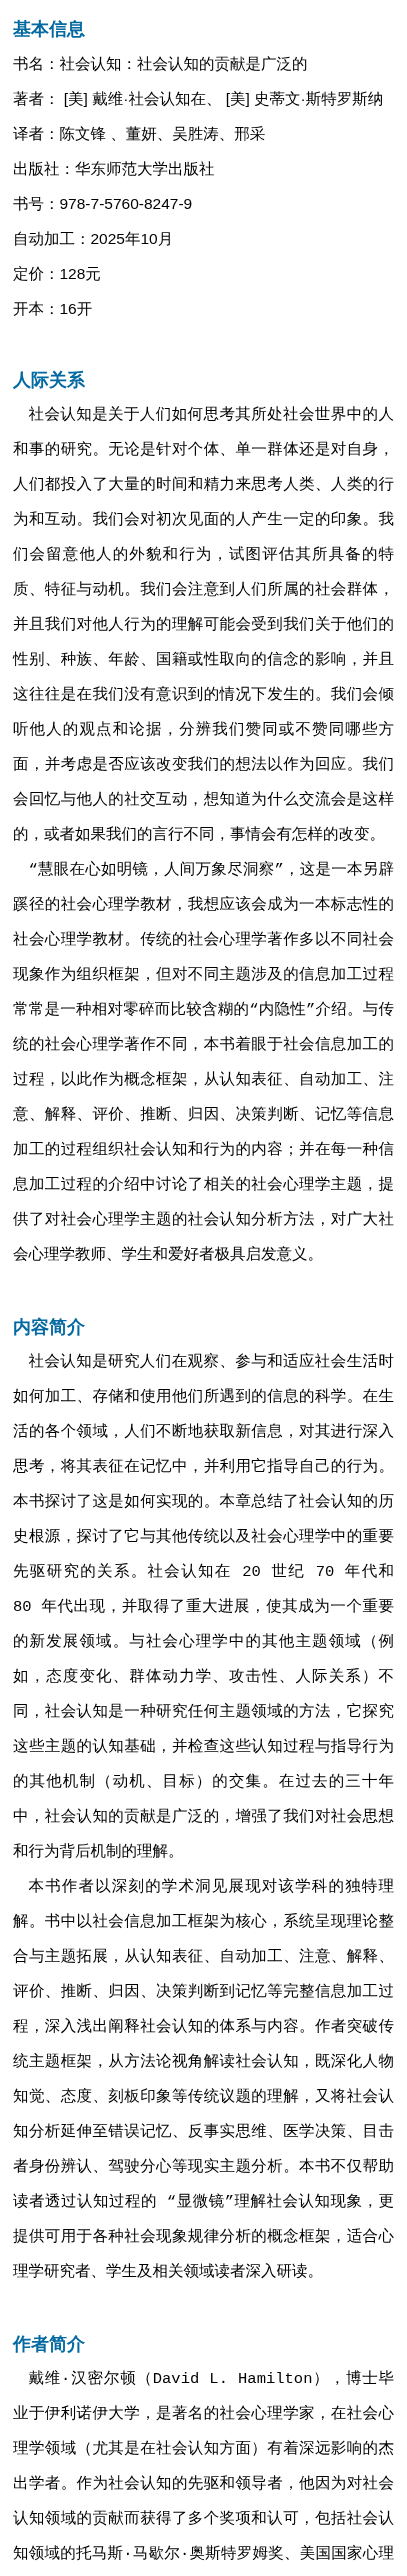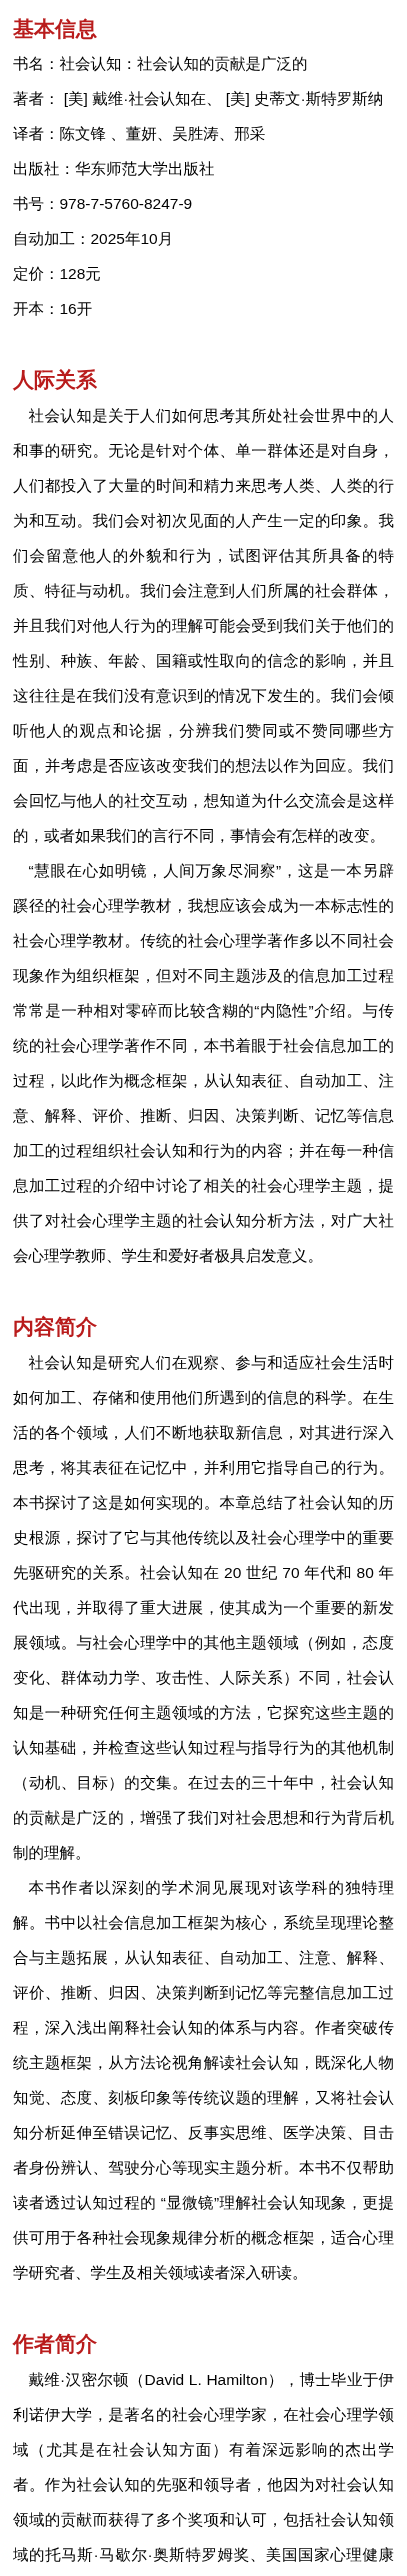--- a/index.html
+++ b/index.html
@@ -3,40 +3,41 @@
 <meta charset="utf-8">
 <style>
   html, body { margin: 0; padding: 0; background: #ffffff; }
   body {
     width: 407px;
     color: #000000;
     font-family: "Liberation Sans", "DejaVu Sans", sans-serif;
   }
   .doc { padding: 18.5px 13px 20.6px 13px; box-sizing: border-box; }
   h2 {
-    font-size: 21px;
+    font-size: 18px;
     line-height: 20.6px;
     font-weight: 700;
-    color: #b91c1c;
+    color: #0369a1;
     margin: 44px 0 7.2px 0;
   }
   h2.first { margin-top: 0; }
   .info p {
     font-size: 15.5px;
     line-height: 35px;
     margin: 0;
     white-space: pre-wrap;
   }
   .para {
     font-size: 15.5px;
     line-height: 35px;
     margin: 0;
     text-align: justify;
     text-indent: 1em;
     white-space: pre-wrap;
+    font-family: Liberation Mono, monospace;
   }
 </style>
 </head>
 <body>
 
 <div class="doc">
 
   <section>
     <h2 class="first">基本信息</h2>
     <div class="info">

